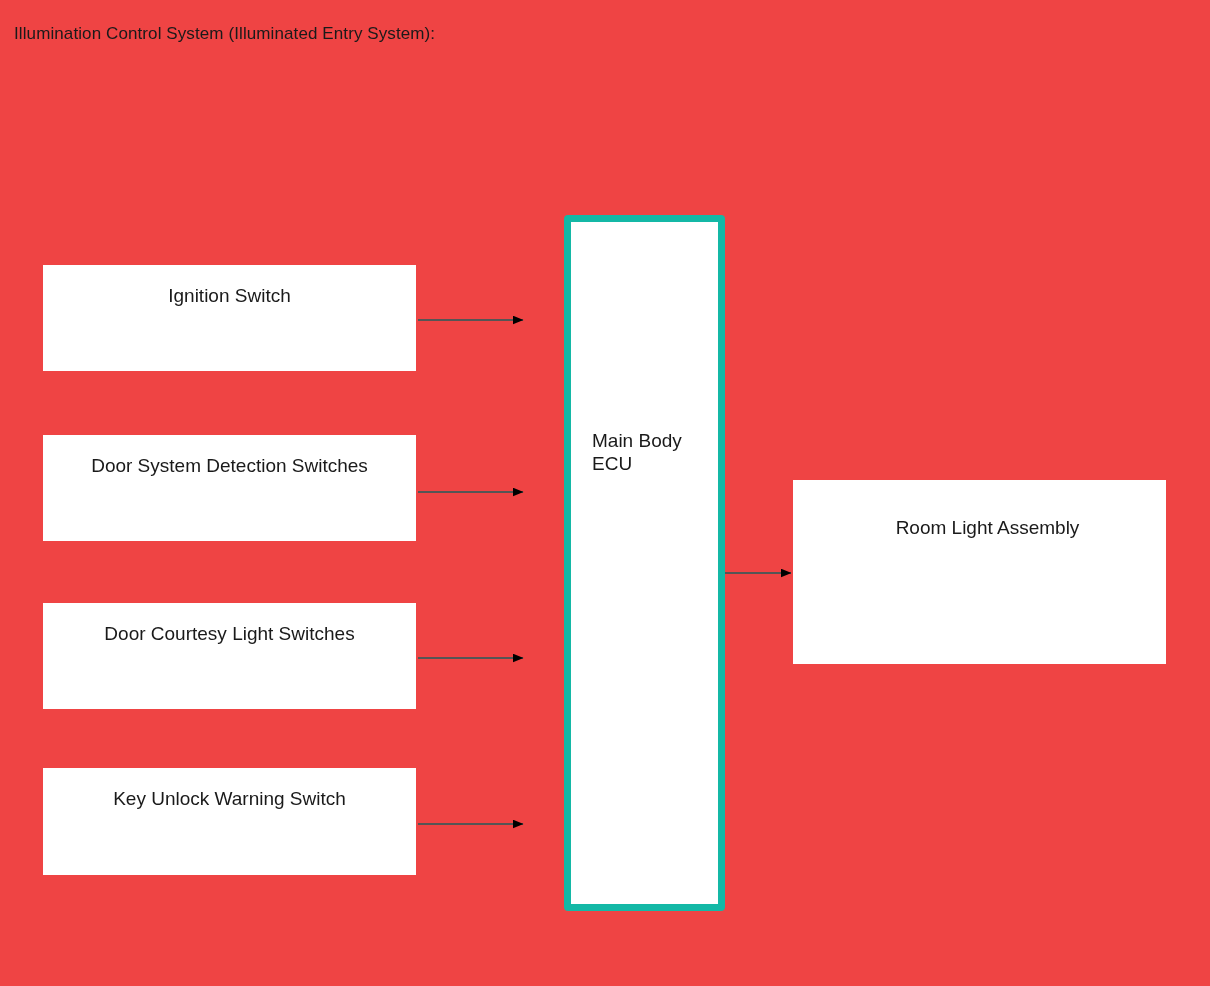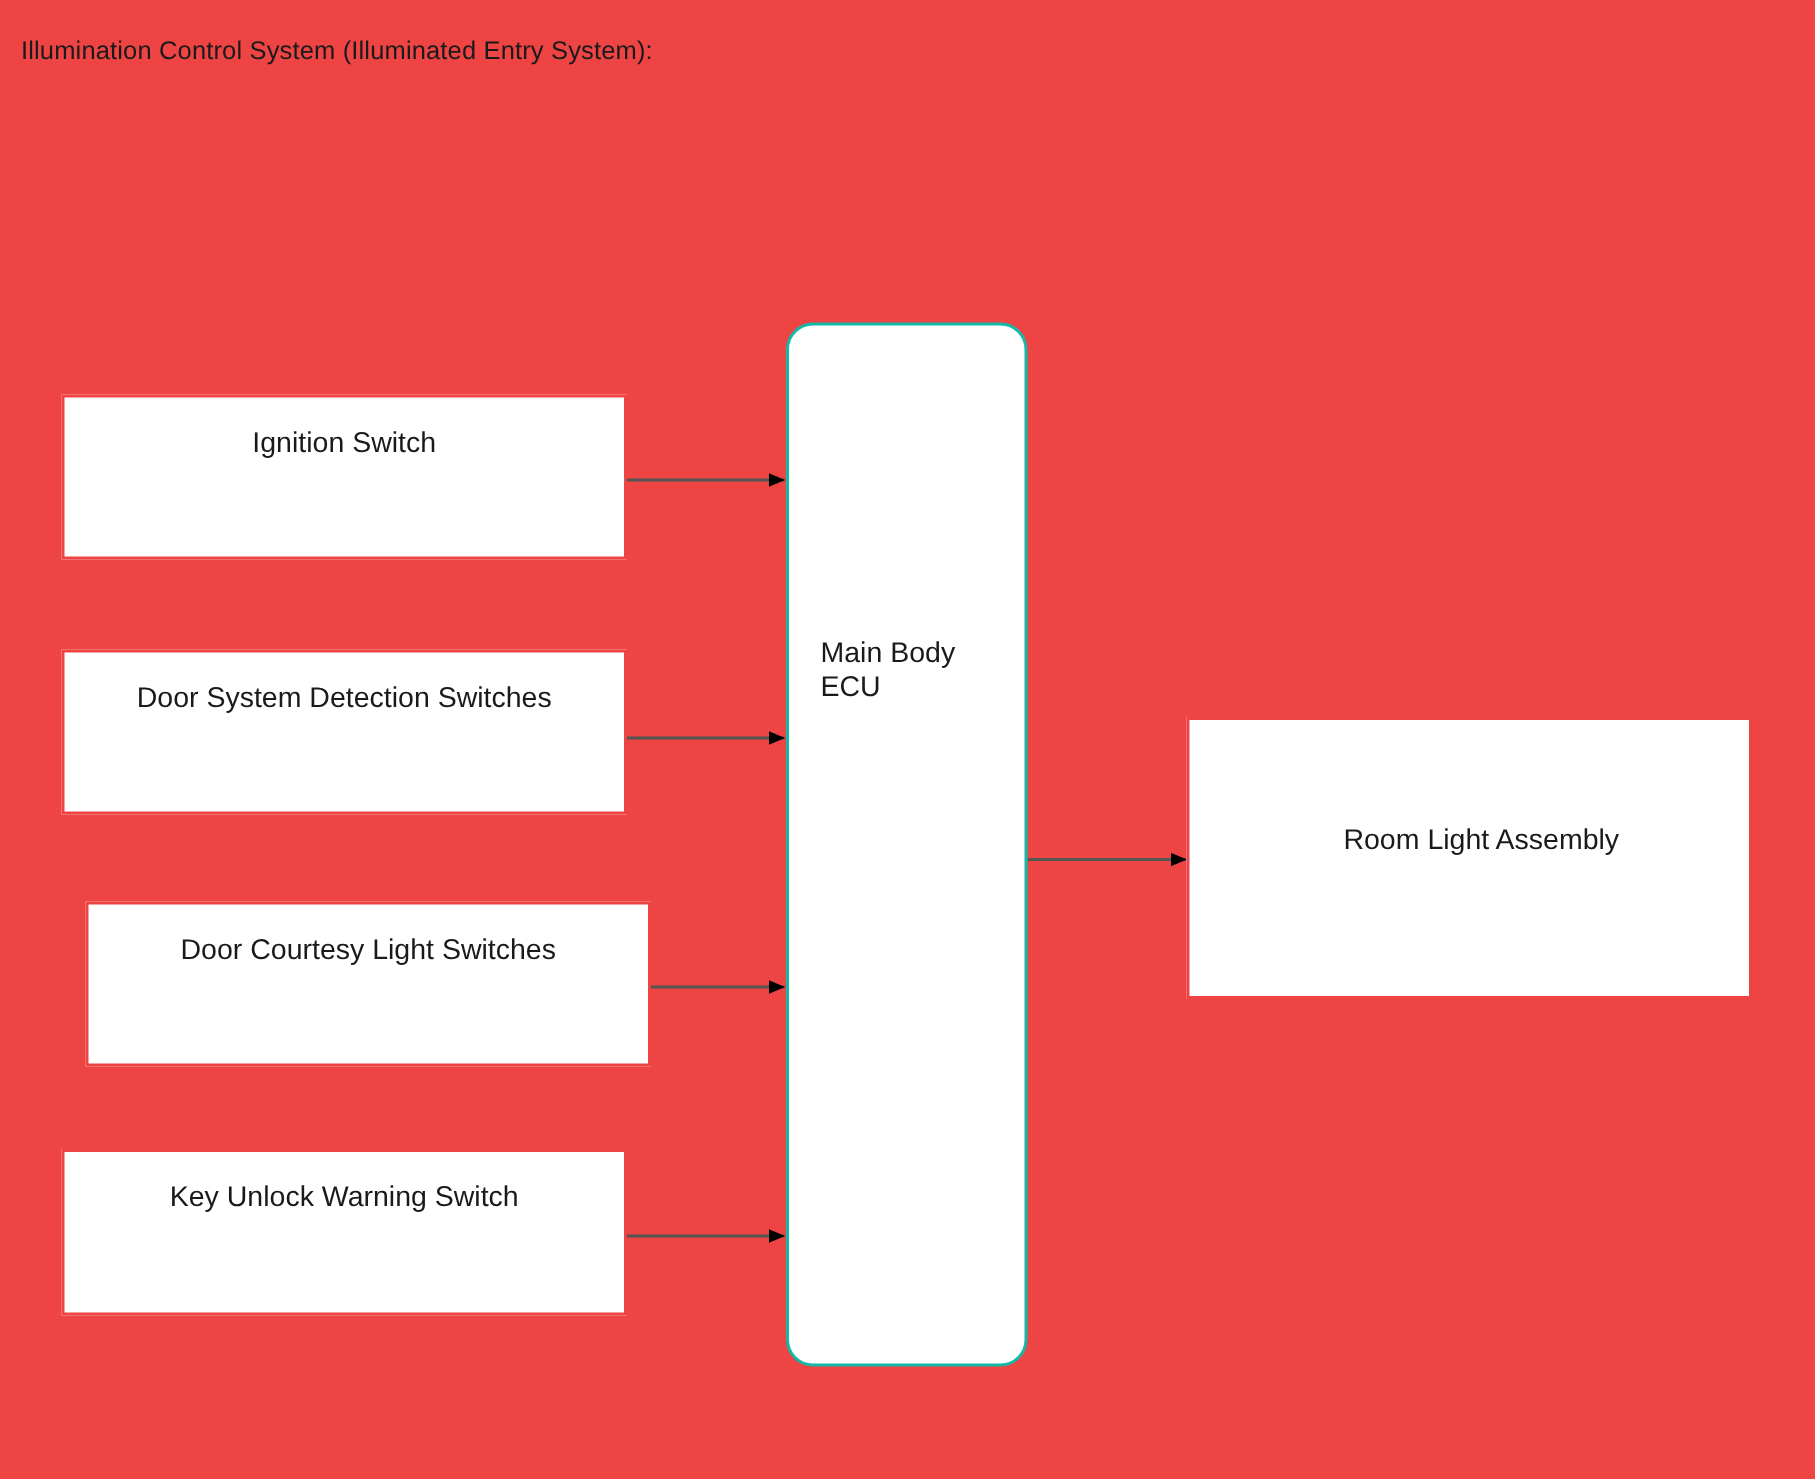--- a/index.html
+++ b/index.html
@@ -32,22 +32,23 @@
   .node {
     position: absolute;
     box-sizing: border-box;
     background: #ffffff;
     border: 2px solid #ef4444;
   }
   .node-rect {
     border-width: 2px;
   }
   .node-rounded {
-    border-radius: 18px;
-    border: 2px solid #14b8a6;
+    border-radius: 4px;
+    border: 7px solid #14b8a6;
+    margin-left: 40px;
   }
   .node-label {
     position: absolute;
     left: 0;
     right: 0;
     text-align: center;
     font-size: 19px;
     line-height: 23px;
     color: #1a1a1a;
     white-space: nowrap;
@@ -93,30 +94,30 @@
   </svg>
 
   <div class="node node-rect" style="left:41px; top:263px; width:377px; height:110px;">
     <div class="node-label top-aligned">Ignition Switch</div>
   </div>
 
   <div class="node node-rect" style="left:41px; top:433px; width:377px; height:110px;">
     <div class="node-label top-aligned">Door System Detection Switches</div>
   </div>
 
-  <div class="node node-rect" style="left:57px; top:601px; width:377px; height:110px;">
+  <div class="node node-rect" style="left:41px; top:601px; width:377px; height:110px;">
     <div class="node-label top-aligned">Door Courtesy Light Switches</div>
   </div>
 
   <div class="node node-rect" style="left:41px; top:766px; width:377px; height:111px;">
     <div class="node-label top-aligned">Key Unlock Warning Switch</div>
   </div>
 
   <div class="node node-rounded" style="left:524px; top:215px; width:161px; height:696px;">
     <div class="node-label left-aligned" style="top:207px;">Main Body
 ECU</div>
   </div>
 
   <div class="node node-rect" style="left:791px; top:478px; width:377px; height:188px;">
-    <div class="node-label" style="top:69px;padding-left:16px;">Room Light Assembly</div>
+    <div class="node-label" style="top:36px;padding-left:16px;">Room Light Assembly</div>
   </div>
 
 </div>
 
 </body></html>

